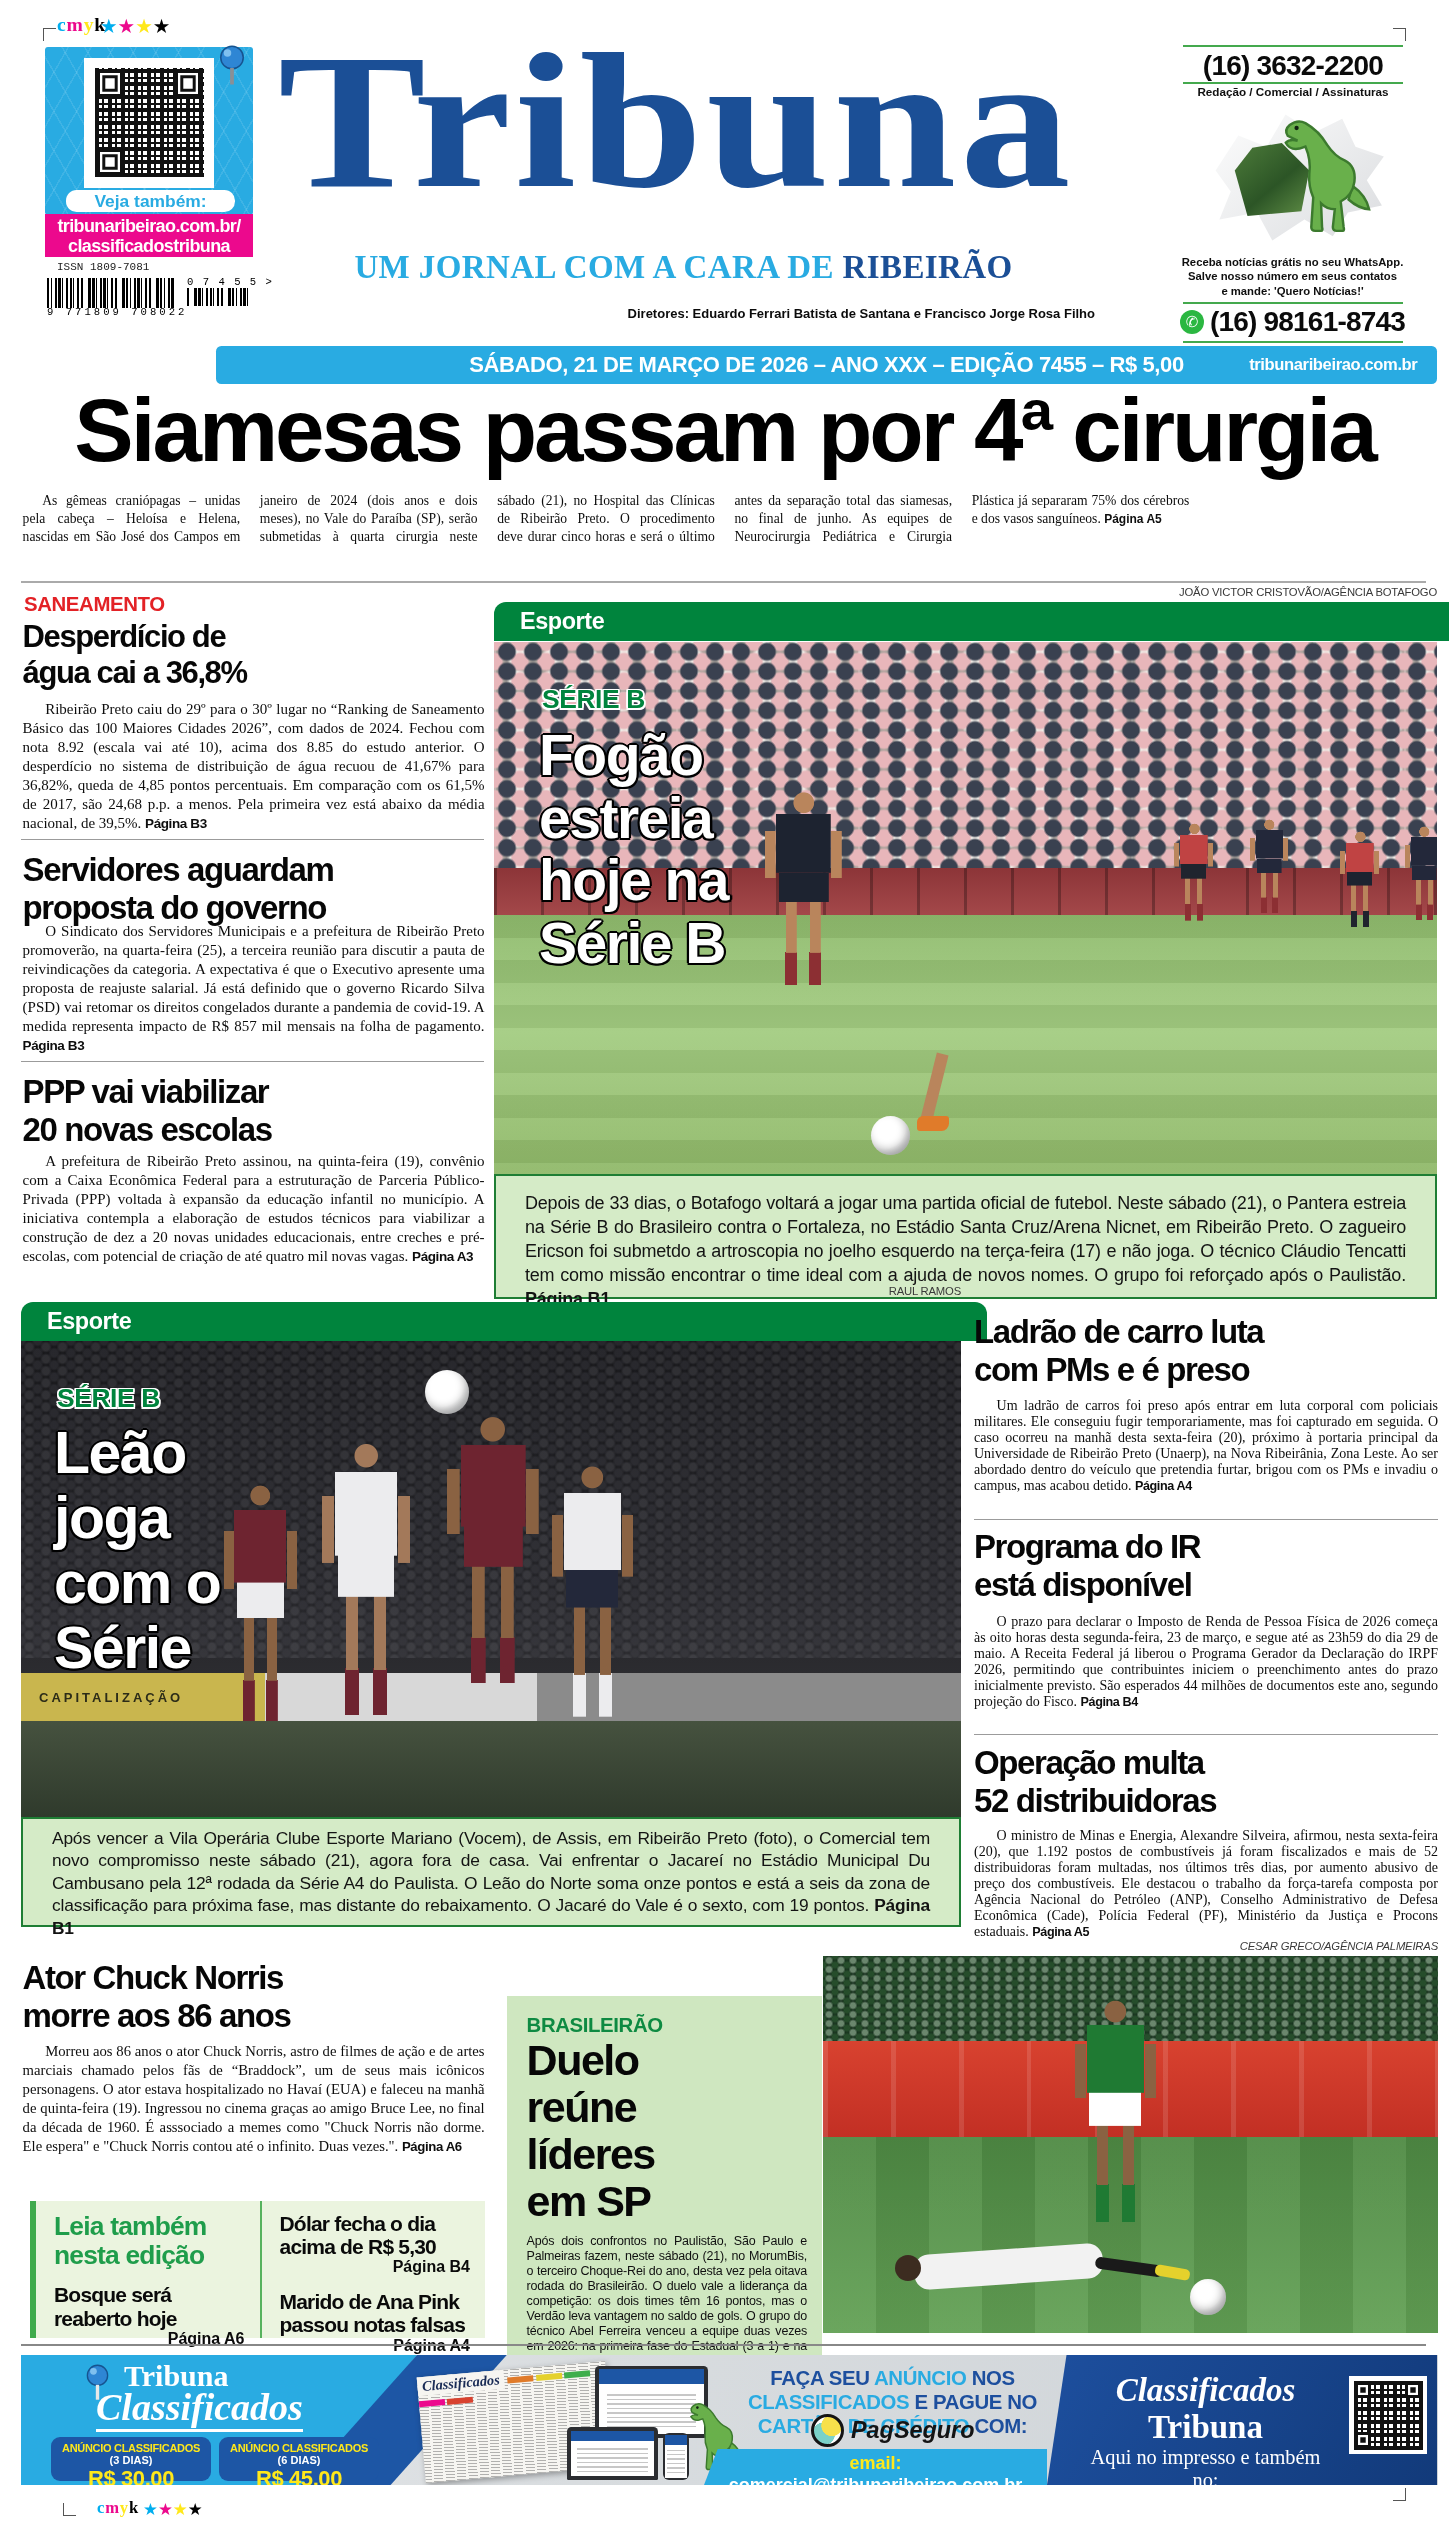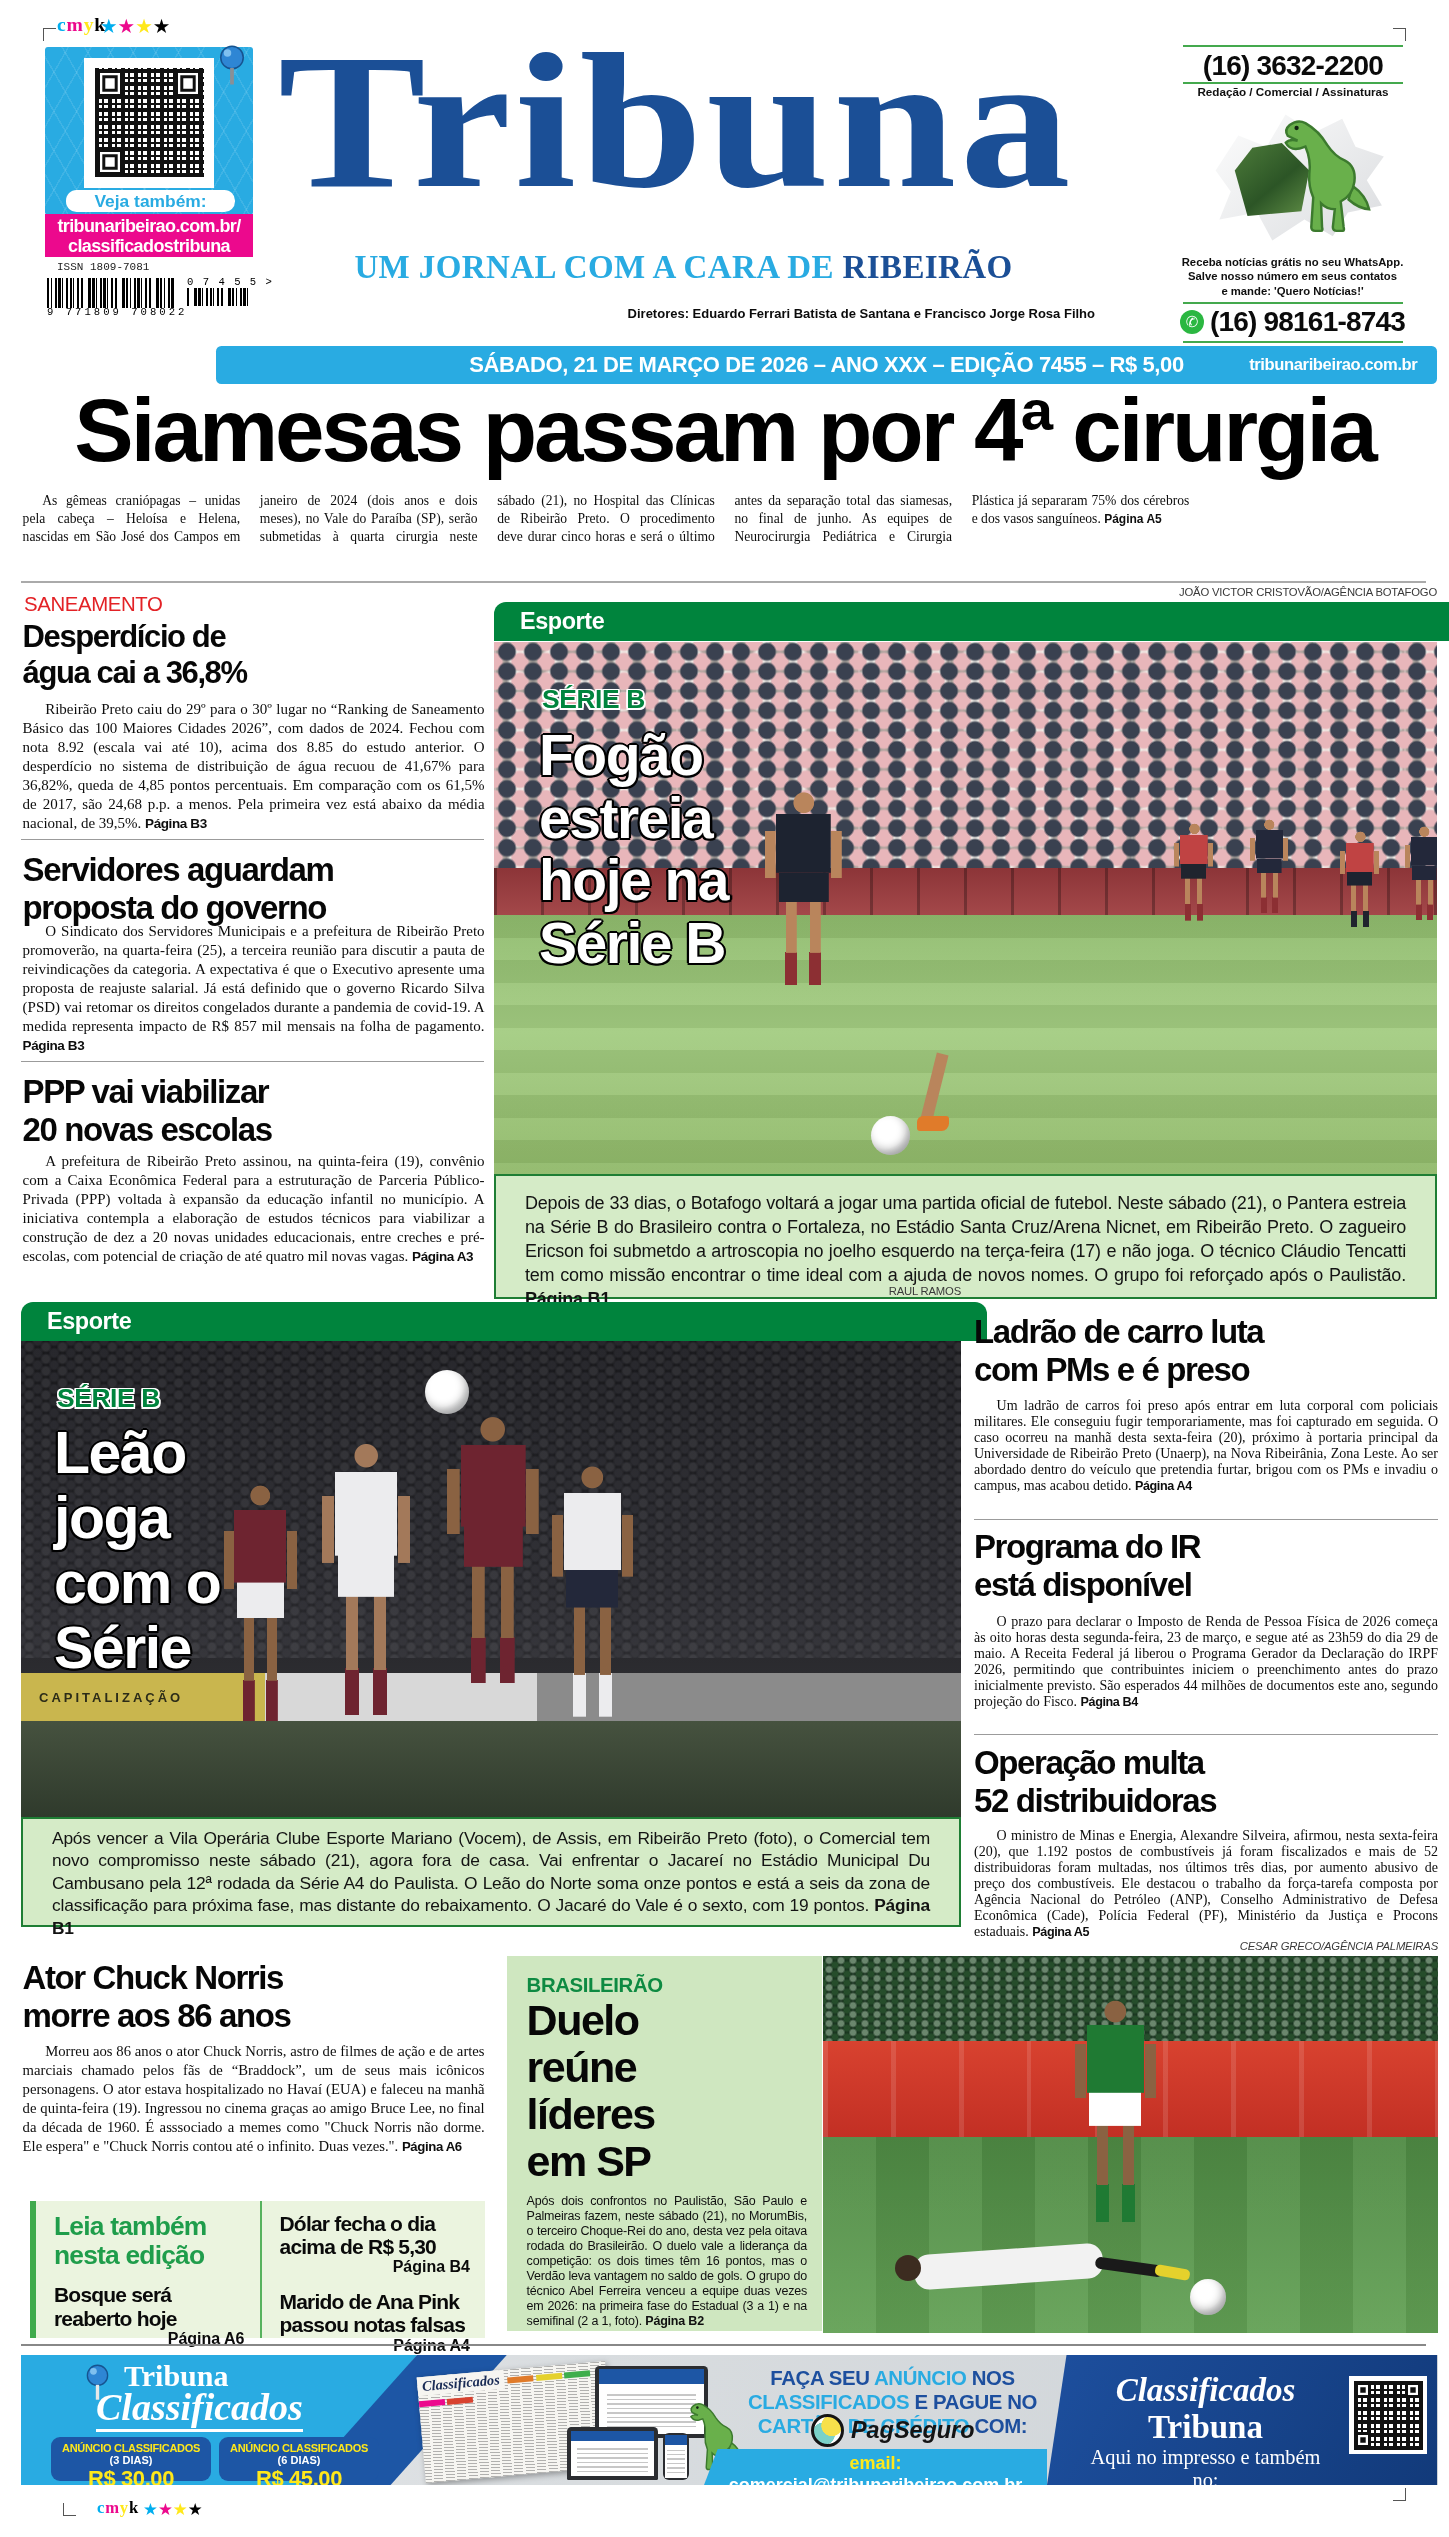--- a/index.html
+++ b/index.html
@@ -3,21 +3,21 @@
 <meta charset="utf-8">
 <style>
   html,body{margin:0;padding:0;background:#fff;}
   .page{position:relative;width:1449px;height:2538px;background:#fff;overflow:hidden;
         font-family:"Liberation Sans",sans-serif;color:#111;}
   .abs{position:absolute;}
   
   .serifbody{font-family:"Liberation Serif",serif;text-align:justify;color:#0d0d0d;text-indent:22.6px;}
   .serifbody .pref{font-family:"Liberation Sans",sans-serif;font-weight:700;font-size:.9em;letter-spacing:-0.4px;}
   .colhead{font-weight:700;color:#070707;letter-spacing:-1.4px;line-height:1.16;}
-  .kicker-red{color:#E32226;font-weight:400;letter-spacing:-0.4px;}
+  .kicker-red{color:#E32226;font-weight:700;letter-spacing:-0.4px;}
   .kicker-green{color:#0E8A42;font-weight:700;letter-spacing:-0.4px;}
   .rule{background:#9b9b9b;height:0.8px;}
   .credit{color:#3a3a3a;text-align:right;letter-spacing:-0.2px;font-size:11.3px;}
   .esporte-bar{background:#00843D;border-radius:12px 12px 0 0;color:#fff;font-weight:700;
                display:flex;align-items:center;padding-left:26px;font-size:23.4px;letter-spacing:-0.4px;}
   .caption-box{border:2.3px solid #1E7E34;background:#D5EBC7;box-sizing:border-box;color:#131313;
                text-align:justify;letter-spacing:-0.2px;}
   .caption-box .pref{font-weight:700;}
   .ol-kicker{color:#00843D;font-weight:700;letter-spacing:-0.4px;
      text-shadow:1.5px 0 0 #fff,-1.5px 0 0 #fff,0 1.5px 0 #fff,0 -1.5px 0 #fff,1.5px 1.5px 0 #fff,-1.5px -1.5px 0 #fff,1.5px -1.5px 0 #fff,-1.5px 1.5px 0 #fff;}
@@ -355,21 +355,21 @@
       <div class="leia-rule"></div>
       <div class="leia-item">
         <div>Marido de Ana Pink</div>
         <div>passou notas falsas</div>
       </div>
       <div class="leia-page">Página A4</div>
     </div>
   </div>
 
   <div class="abs credit" style="left:823px;top:1940px;width:615px;font-style:italic;">CESAR GRECO/AGÊNCIA PALMEIRAS</div>
-  <div class="abs bras" style="left:507px;top:1956px;width:315px;height:375px;">
+  <div class="abs bras" style="left:507px;top:1996px;width:315px;height:375px;">
     <div class="kicker-green" style="font-size:20.4px;">BRASILEIRÃO</div>
     <div class="bras-head">
       <div>Duelo</div>
       <div>reúne</div>
       <div>líderes</div>
       <div>em SP</div>
     </div>
     <div class="bras-body" style="margin-top:9px;"><span>Após dois confrontos no Paulistão, São Paulo e Palmeiras fazem, neste sábado (21), no MorumBis, o terceiro Choque-Rei do ano, desta vez pela oitava rodada do Brasileirão. O duelo vale a liderança da competição: os dois times têm 16 pontos, mas o Verdão leva vantagem no saldo de gols. O grupo do técnico Abel Ferreira venceu a equipe duas vezes em 2026: na primeira fase do Estadual (3 a 1) e na semifinal (2 a 1, foto). </span><span class="pref">Página B2</span></div>
   </div>
   <div class="abs ph" style="left:823px;top:1956px;width:615px;height:377px;">

